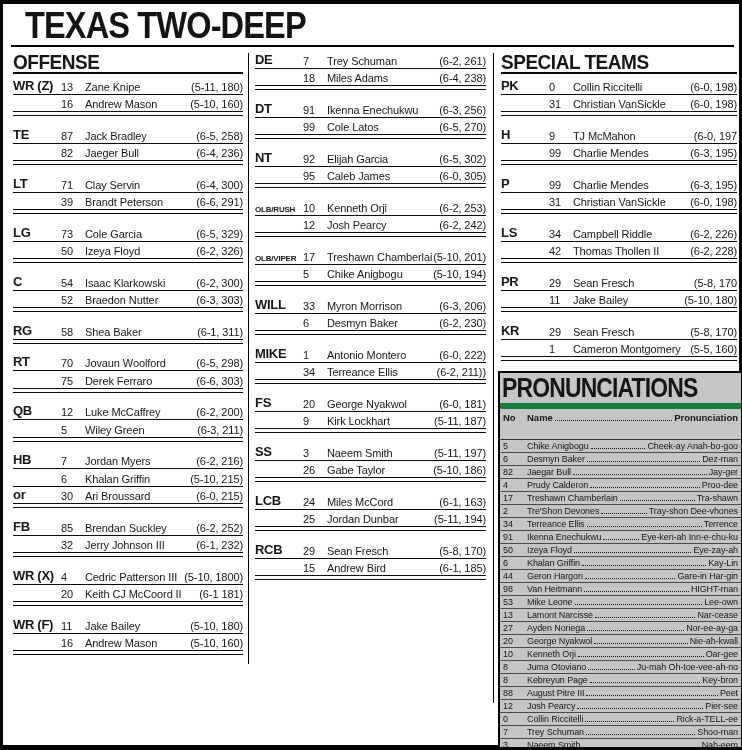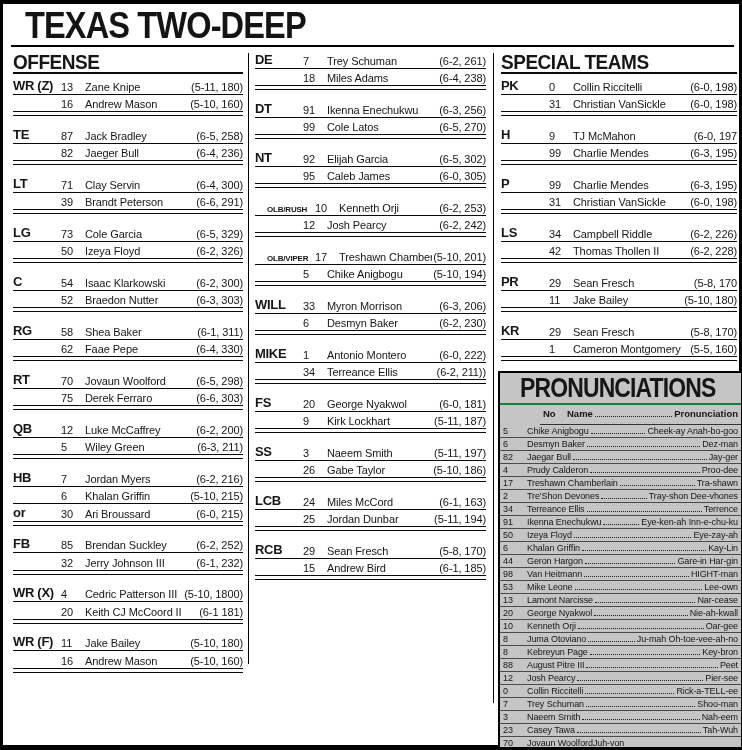--- a/index.html
+++ b/index.html
@@ -23,33 +23,33 @@
   .vdiv2{left:490px;top:49px;height:650px;}
 
   .sec-head{height:21px;border-bottom:2px solid #0a0a0a;margin-bottom:3px;overflow:visible;}
   .sec-head span{display:inline-block;font-size:20px;font-weight:bold;letter-spacing:-0.5px;
     transform:scaleX(0.95);transform-origin:0 50%;white-space:nowrap;}
 
   .group{margin:0;}
   .row{display:flex;align-items:flex-end;height:15.5px;border-bottom:1px solid #0a0a0a;
     font-size:11px;letter-spacing:-0.1px;padding-bottom:1px;box-sizing:content-box;}
   .pos{width:48px;flex:0 0 48px;font-weight:bold;font-size:13px;letter-spacing:-0.3px;white-space:nowrap;}
-  .pos-small{font-size:8px;letter-spacing:-0.2px;margin-left:12px;}
+  .pos-small{font-size:8px;letter-spacing:-0.2px;}
   .num{width:24px;flex:0 0 24px;}
   .name{flex:1 1 auto;min-width:0;white-space:nowrap;overflow:hidden;}
   .size{white-space:nowrap;margin-left:1px;text-align:center;}
   .gend{height:3px;border-bottom:1px solid #0a0a0a;margin-bottom:10px;}
 
   .pron{position:absolute;left:495px;top:367px;width:245px;height:378px;background:#c5c5c5;
     border:2px solid #000;box-sizing:border-box;overflow:hidden;}
-  .pron-title{height:30px;border-bottom:2px solid #15803d;padding-left:20px;overflow:hidden;}
+  .pron-title{height:30px;border-bottom:6px solid #15803d;padding-left:2px;overflow:hidden;}
   .pron-title span{display:inline-block;font-size:27px;font-weight:bold;line-height:30px;
     letter-spacing:-1px;transform:scaleX(0.85);transform-origin:0 0;white-space:nowrap;}
   .pron-head{display:flex;align-items:flex-end;height:14px;font-size:9.5px;font-weight:bold;
-    padding:0 3px 5px 3px;border-bottom:1px solid #333;margin-left:40px;}
+    padding:0 3px 16px 3px;border-bottom:1px solid #333;}
   .pn-no{width:24px;flex:0 0 24px;}
   .pron-row{display:flex;align-items:flex-end;height:11px;font-size:9px;letter-spacing:-0.1px;
     padding:0 3px 1px 3px;border-bottom:1px solid #4a4a4a;}
   .pr-num{width:24px;flex:0 0 24px;}
   .pr-name{white-space:nowrap;}
   .pr-val{white-space:nowrap;text-align:center;}
   .leader{flex:1 1 auto;min-width:8px;border-bottom:1.5px dotted #222;margin:0 2px 2px 2px;}
 </style>
 </head>
 <body>
@@ -137,26 +137,20 @@
             <span class="size">(6-3, 303)</span>
           </div>
           <div class="gend"></div>
         </div>
         <div class="group">
           <div class="row">
             <span class="pos">RG</span>
             <span class="num">58</span>
             <span class="name">Shea Baker</span>
             <span class="size">(6-1, 311)</span>
-          </div>
-          <div class="row">
-            <span class="pos"></span>
-            <span class="num">62</span>
-            <span class="name">Faae Pepe</span>
-            <span class="size">(6-4, 330)</span>
           </div>
           <div class="gend"></div>
         </div>
         <div class="group">
           <div class="row">
             <span class="pos">RT</span>
             <span class="num">70</span>
             <span class="name">Jovaun Woolford</span>
             <span class="size">(6-5, 298)</span>
           </div>
@@ -612,20 +606,26 @@
           <span class="leader"></span>
           <span class="pr-val">Lee-own</span>
         </div>
         <div class="pron-row">
           <span class="pr-num">13</span>
           <span class="pr-name">Lamont Narcisse</span>
           <span class="leader"></span>
           <span class="pr-val">Nar-cease</span>
         </div>
         <div class="pron-row">
+          <span class="pr-num">27</span>
+          <span class="pr-name">Ayden Noriega</span>
+          <span class="leader"></span>
+          <span class="pr-val">Nor-ee-ay-ga</span>
+        </div>
+        <div class="pron-row">
           <span class="pr-num">20</span>
           <span class="pr-name">George Nyakwol</span>
           <span class="leader"></span>
           <span class="pr-val">Nie-ah-kwall</span>
         </div>
         <div class="pron-row">
           <span class="pr-num">10</span>
           <span class="pr-name">Kenneth Orji</span>
           <span class="leader"></span>
           <span class="pr-val">Oar-gee</span>

